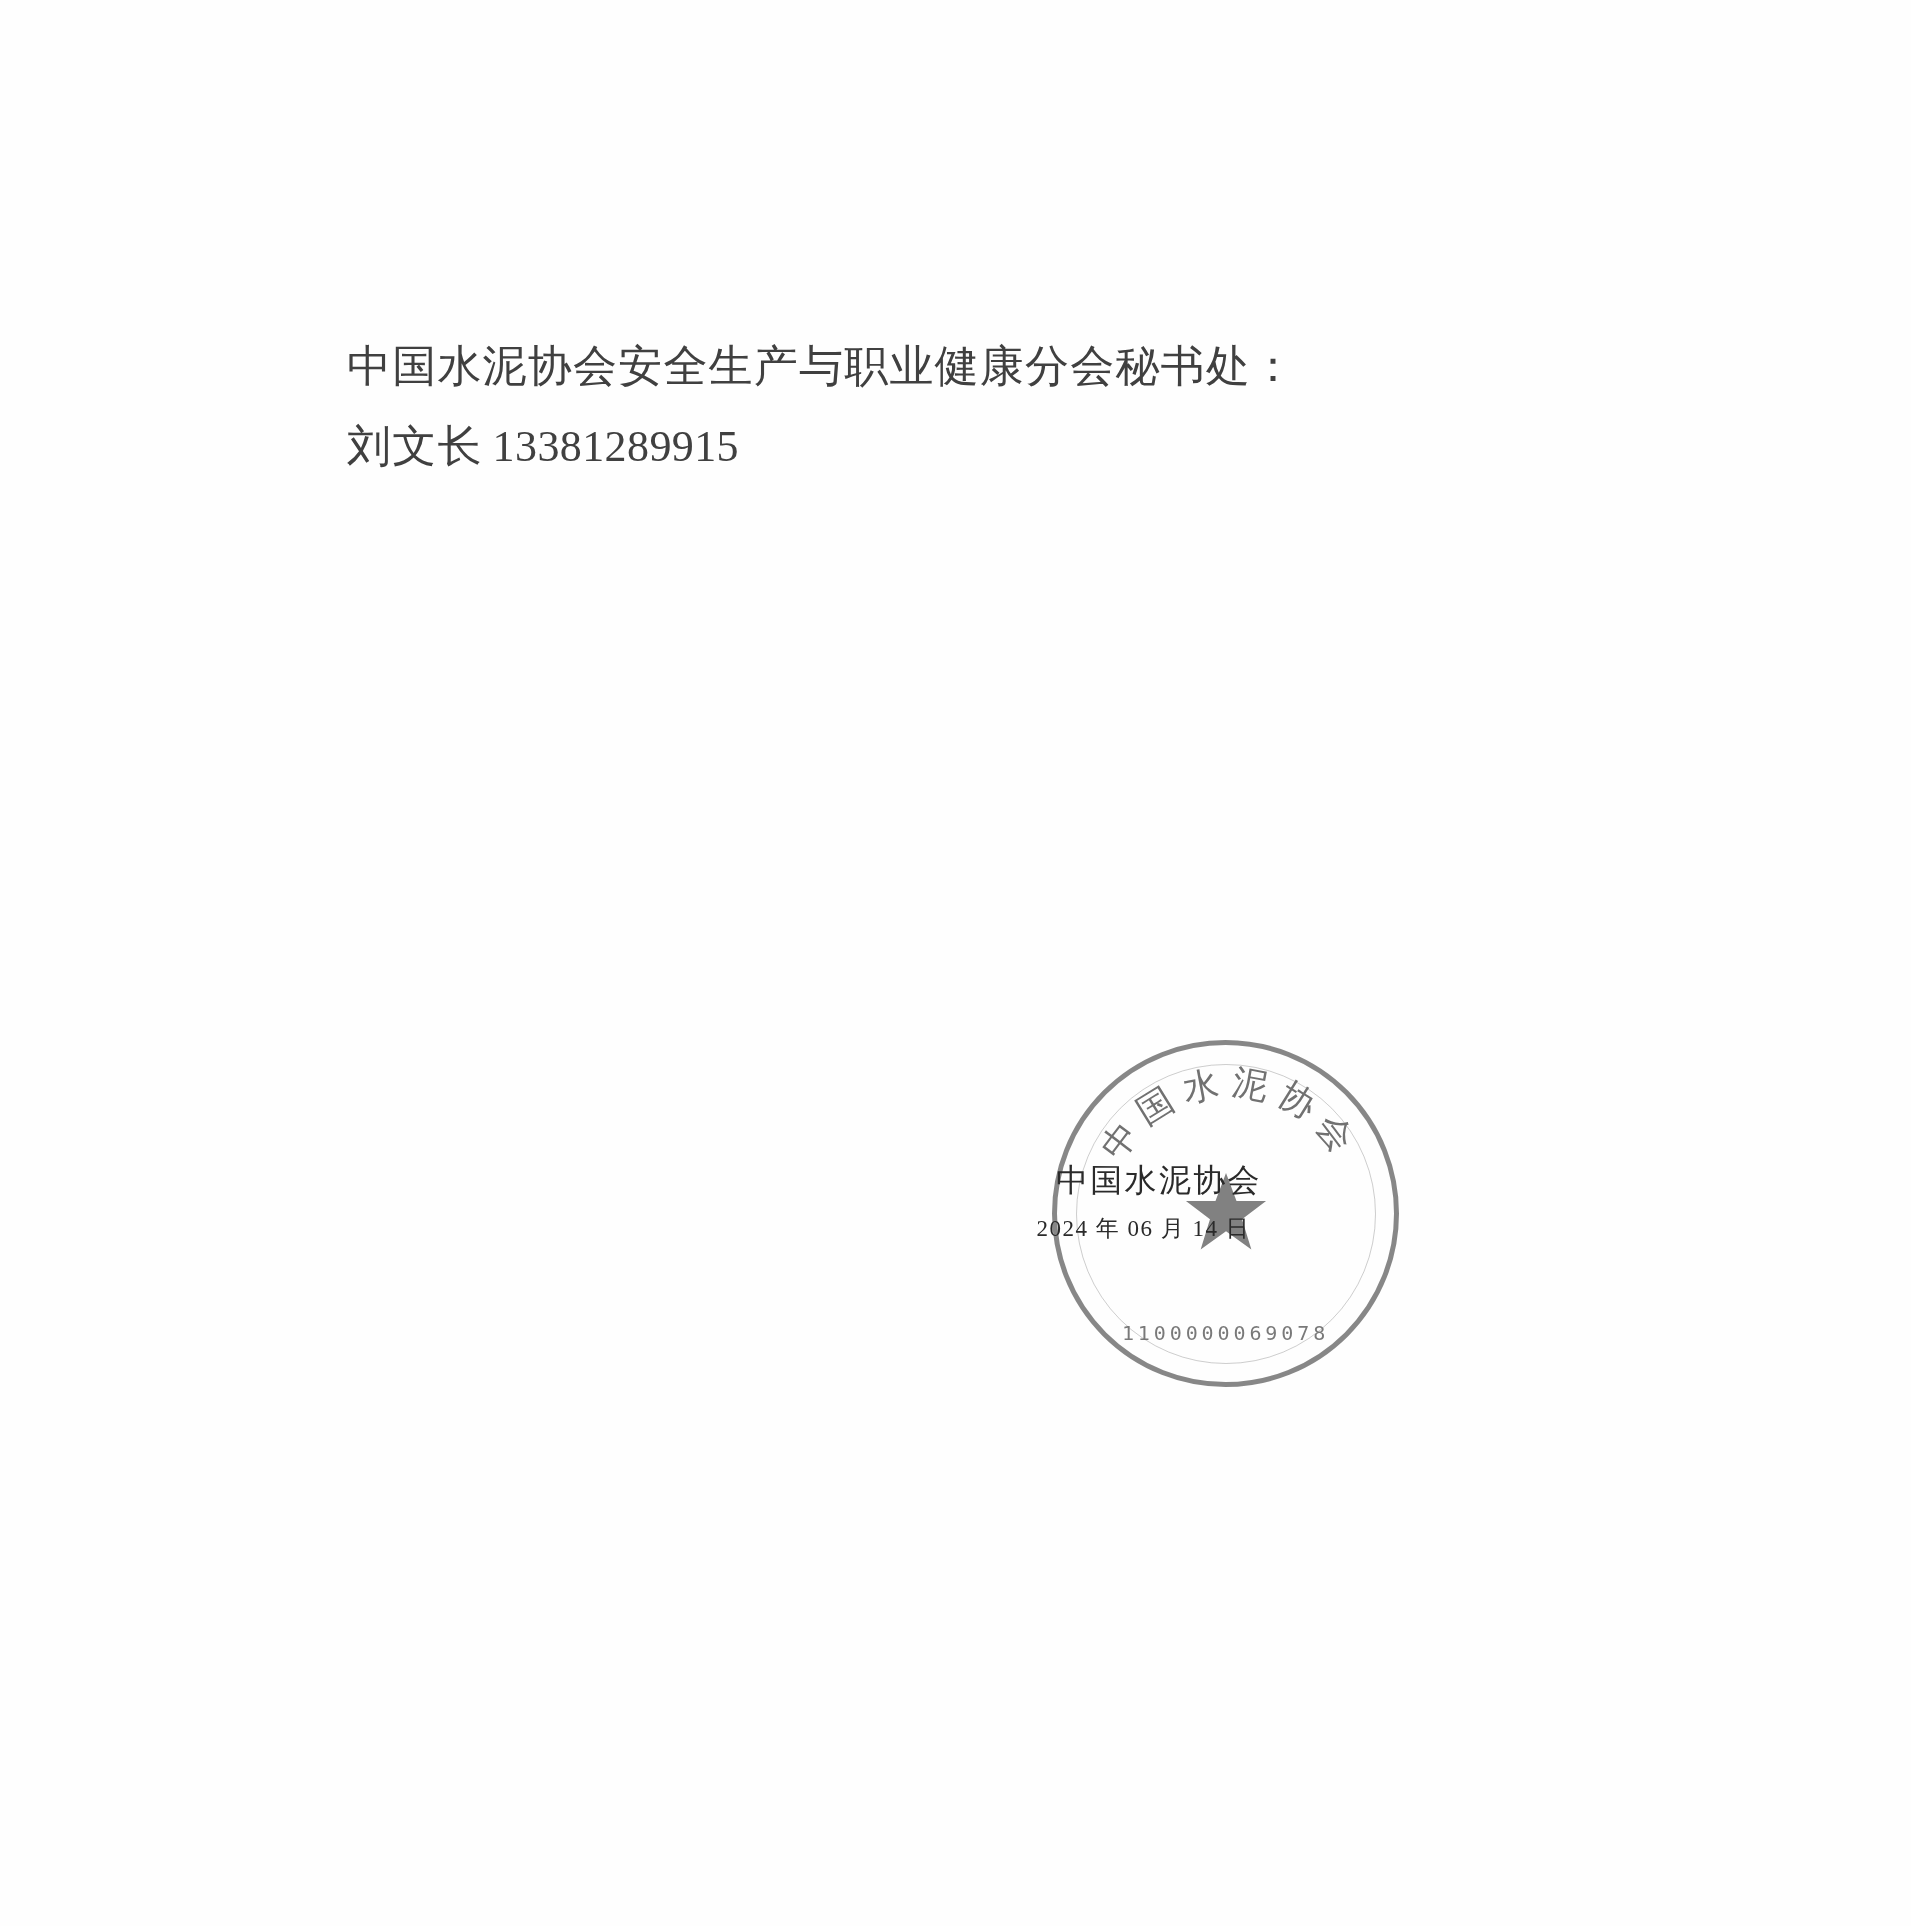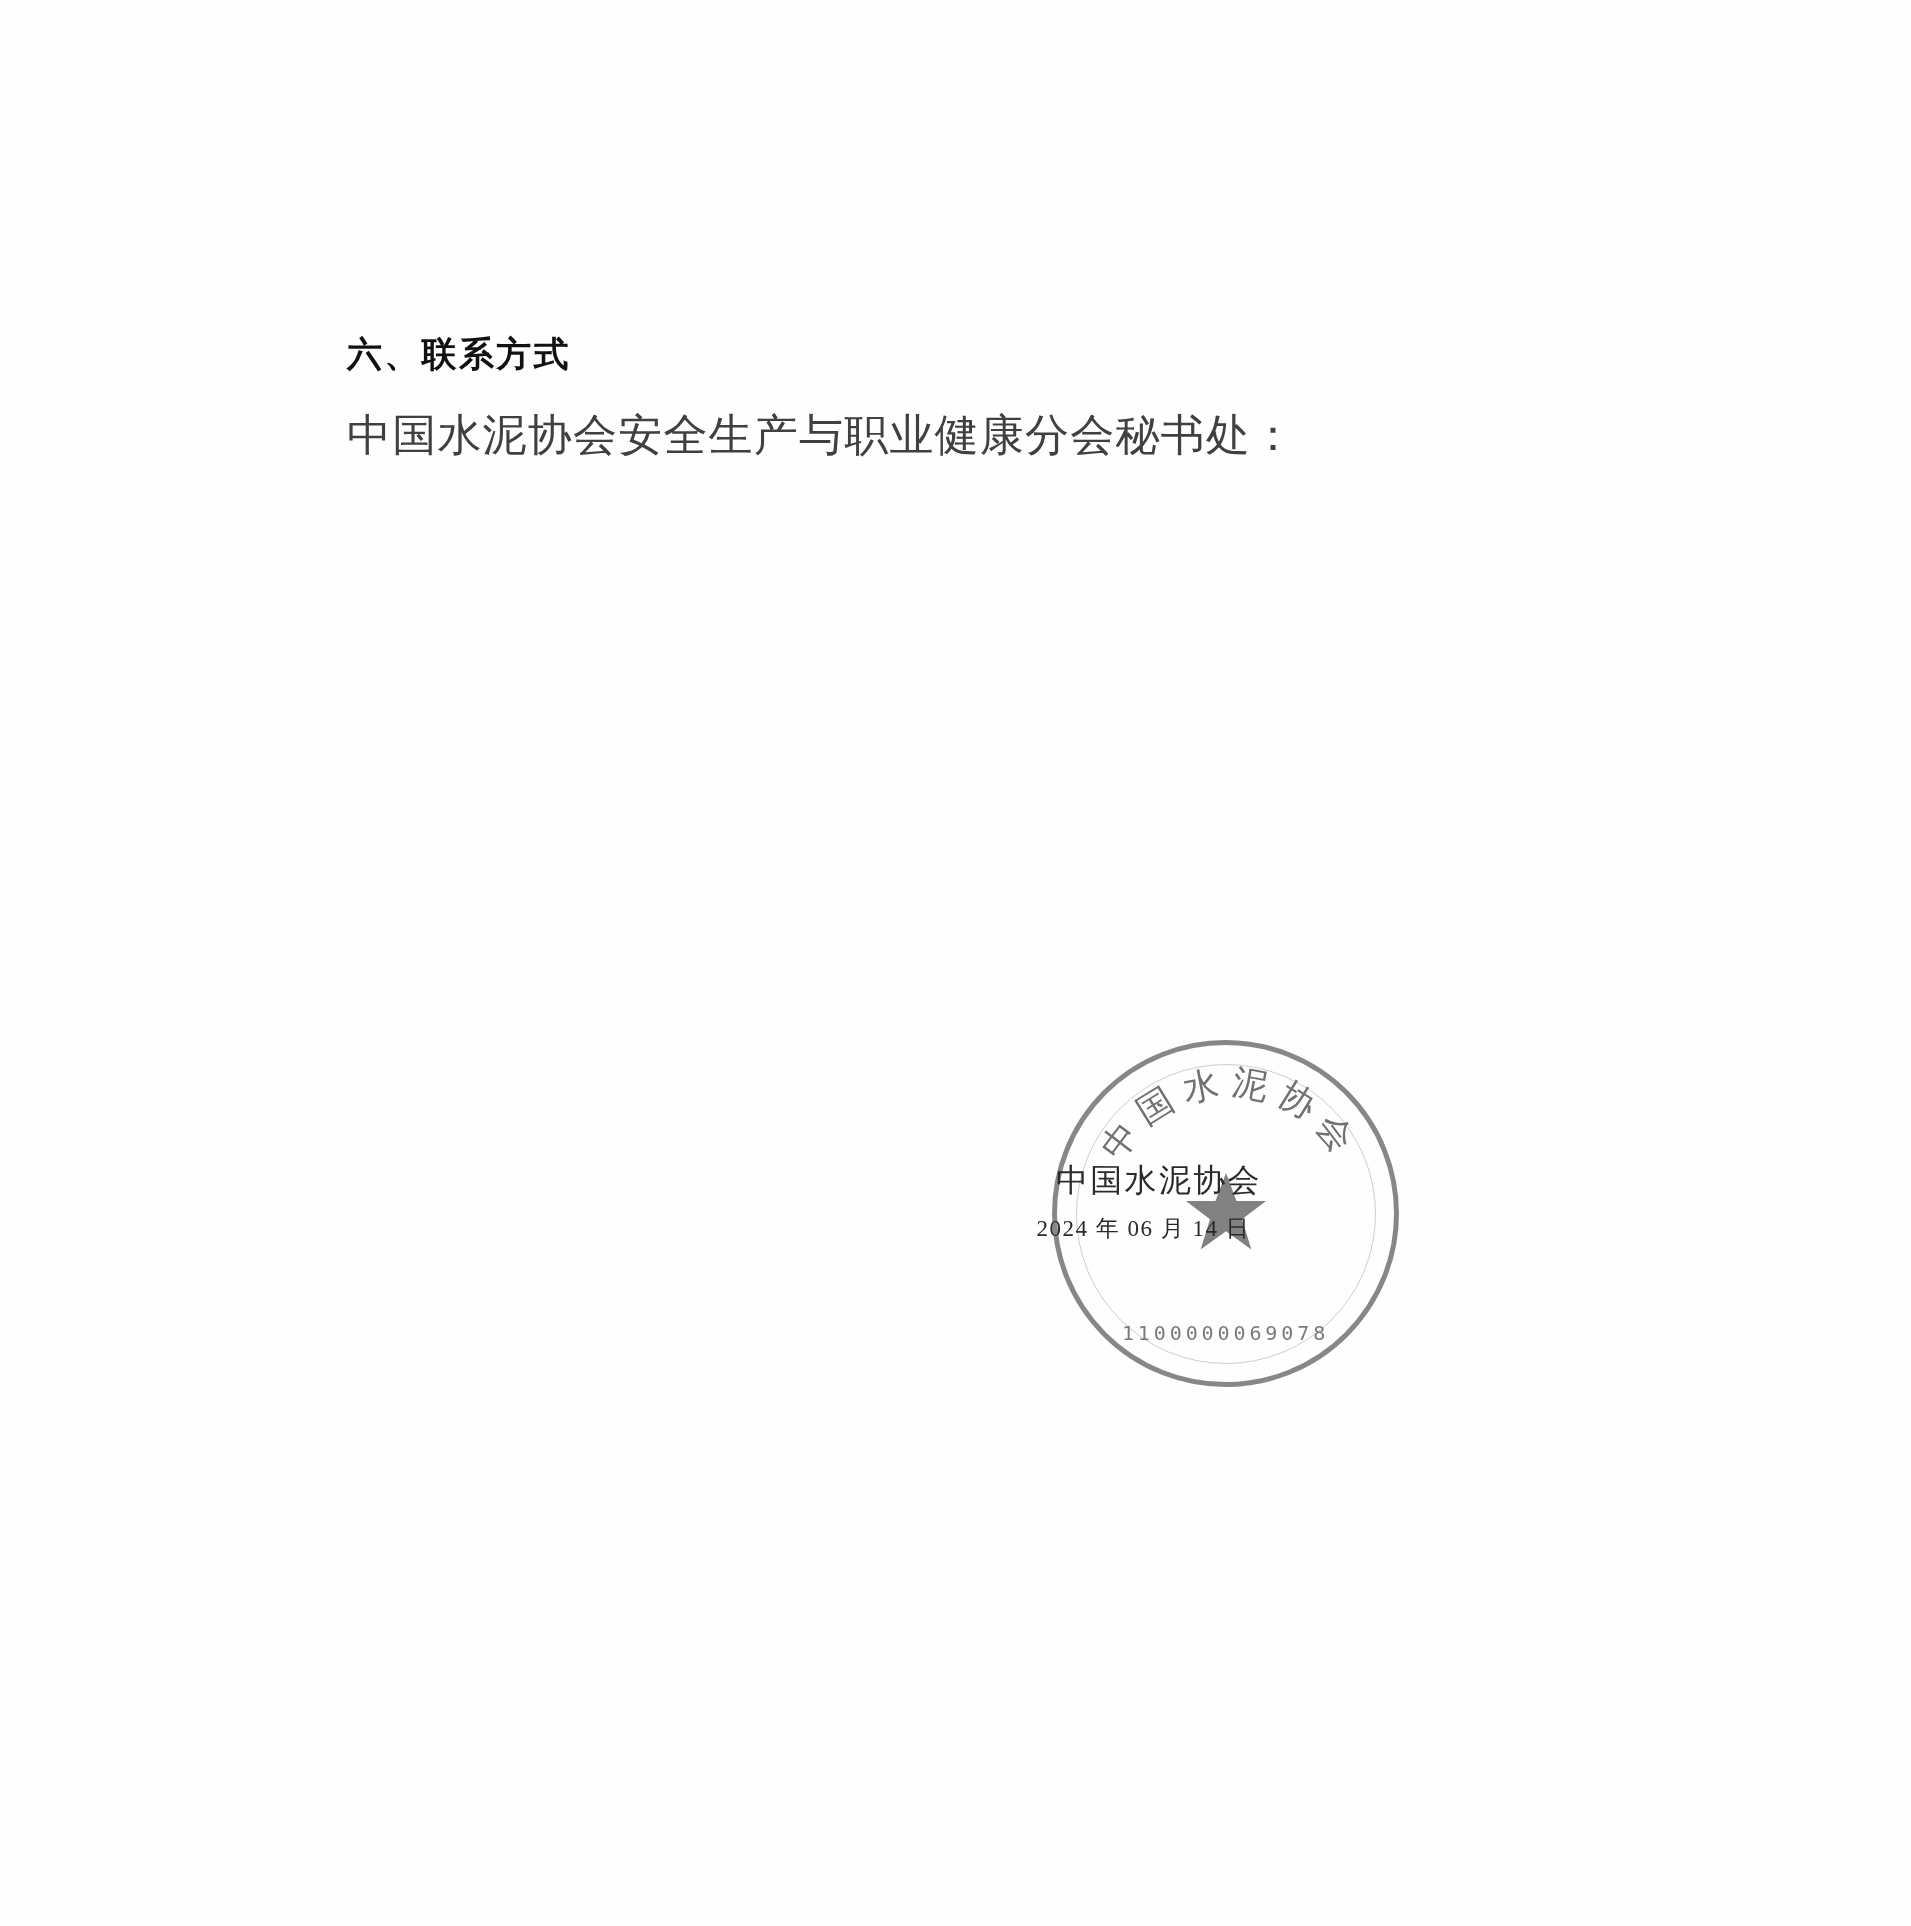--- a/index.html
+++ b/index.html
@@ -158,24 +158,26 @@
     z-index: 5;
   }
 </style>
 </head>
 <body>
 
 <div class="page">
 
   <div class="content">
 
-    <h2 class="section-heading">六、联系方式</h2>
 
     <p class="body-line">中国水泥协会安全生产与职业健康分会秘书处：</p>
 
+    <p class="body-line contact-line">
+      <span>刘文长</span><span class="num">13381289915</span>
+    </p>
 
 
     <div class="spacer-block"></div>
 
   </div>
 
   <div class="sign-block">
 
     <div class="seal">
 

